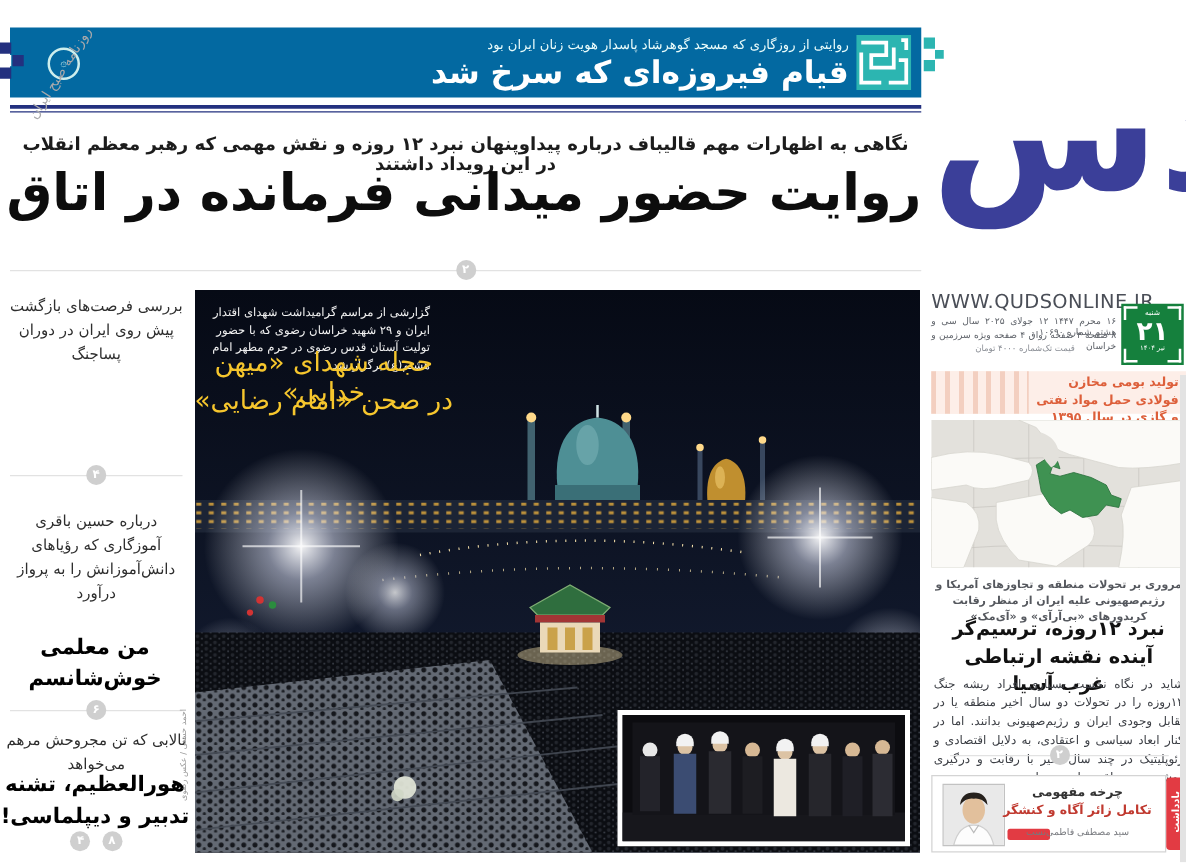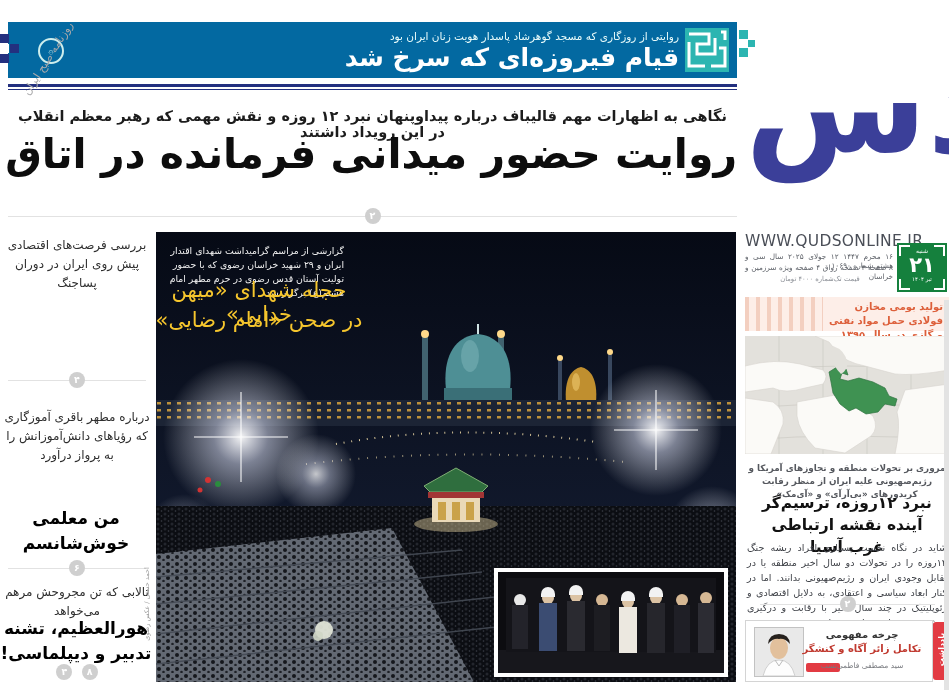--- a/index.html
+++ b/index.html
@@ -168,26 +168,26 @@
   </div>
 
   <div id="edge-strip" class="abs"></div>
 
   <div id="mh-kicker" class="abs rtl">نگاهی به اظهارات مهم قالیباف درباره پیداوپنهان نبرد ۱۲ روزه و نقش مهمی که رهبر معظم انقلاب در این رویداد داشتند</div>
   <div id="mh-title" class="abs rtl">روایت حضور میدانی فرمانده در اتاق جنگ</div>
   <div id="mh-div" class="abs divider">
     <span class="pgc">۲</span>
   </div>
 
-  <div class="abs rtl lc-kicker" style="top:236px">بررسی فرصت‌های اقتصادی پیش روی ایران در دوران پساجنگ</div>
+  <div class="abs rtl lc-kicker" style="top:236px">بررسی فرصت‌های بازگشت پیش روی ایران در دوران پساجنگ</div>
   <div class="abs divider lc-div" style="top:372px">
     <span class="pgc">۴</span>
   </div>
 
-  <div class="abs rtl lc-kicker" style="top:408px">درباره مطهر باقری آموزگاری که رؤیاهای دانش‌آموزانش را به پرواز درآورد</div>
+  <div class="abs rtl lc-kicker" style="top:408px">درباره حسین باقری آموزگاری که رؤیاهای دانش‌آموزانش را به پرواز درآورد</div>
   <div class="abs rtl lc-title" style="top:506px">من معلمی خوش‌شانسم</div>
   <div class="abs divider lc-div" style="top:560px">
     <span class="pgc">۶</span>
   </div>
 
   <div class="abs rtl lc-kicker" style="top:583px">تالابی که تن مجروحش مرهم می‌خواهد</div>
   <div class="abs rtl lc-title" style="top:616px">هورالعظیم، تشنه تدبیر و دیپلماسی!</div>
   <div id="lc3-refs" class="abs">
     <span class="pgc">۴</span>
     <span class="pgc">۸</span>

